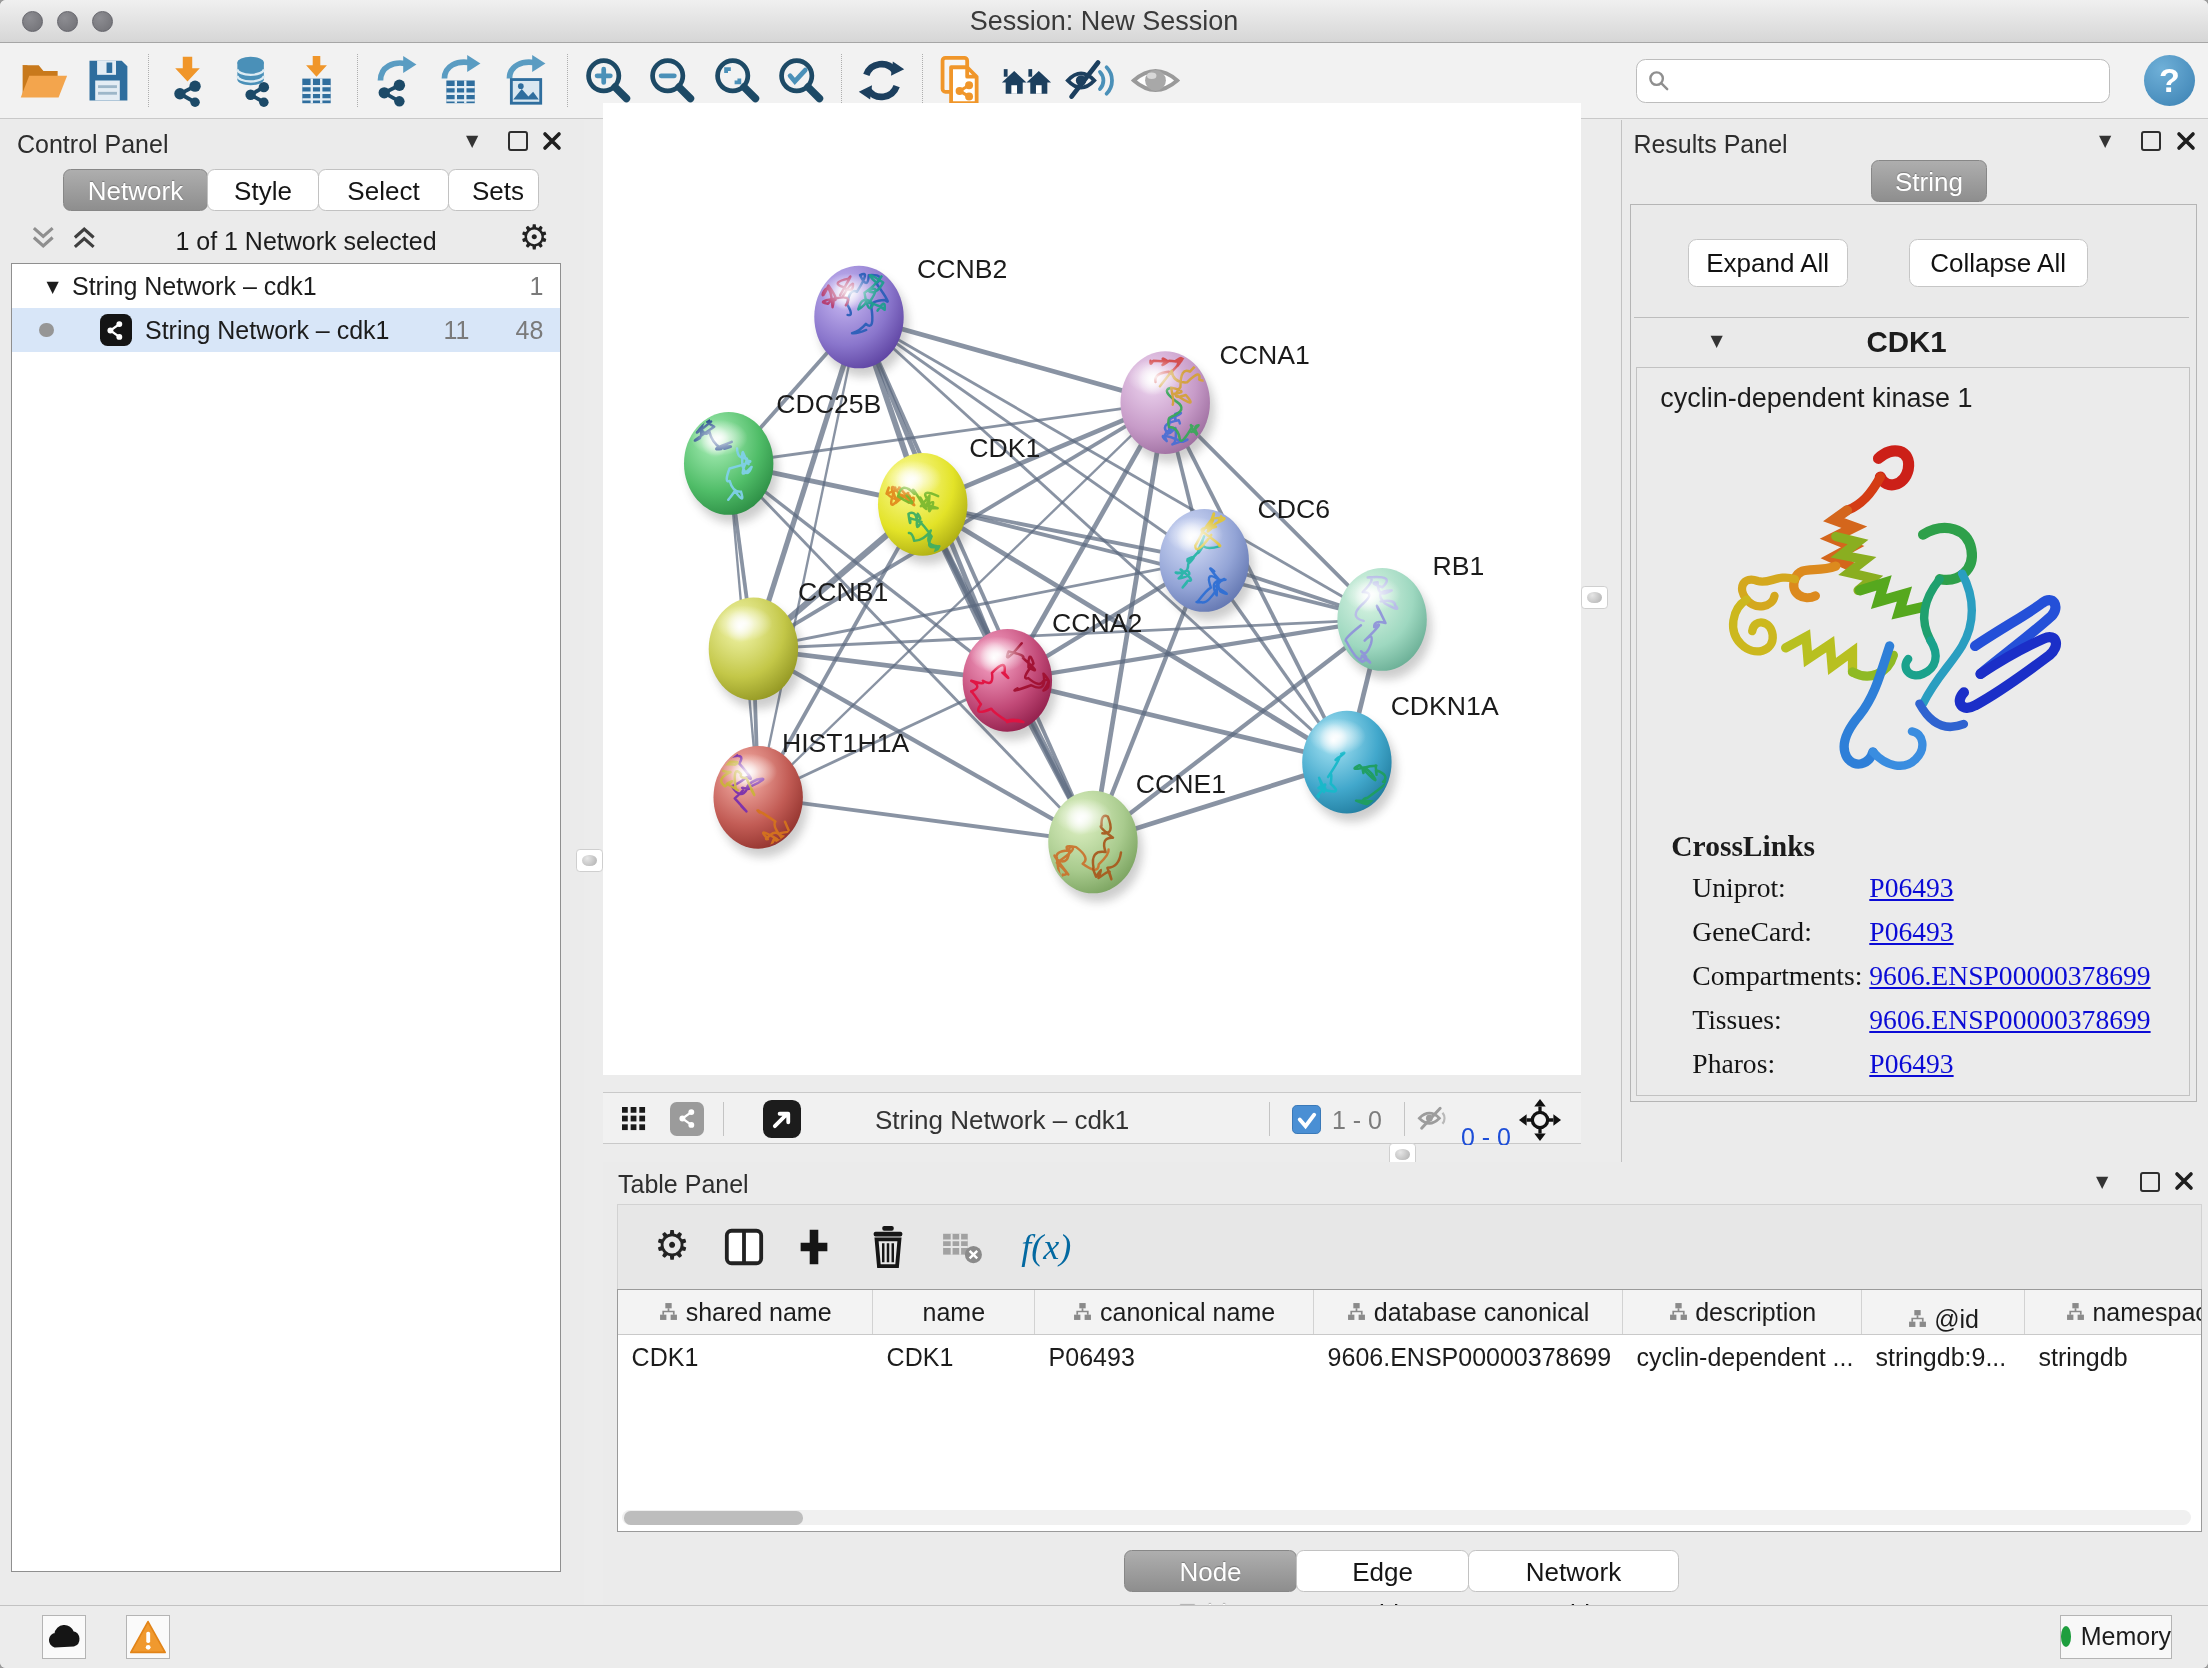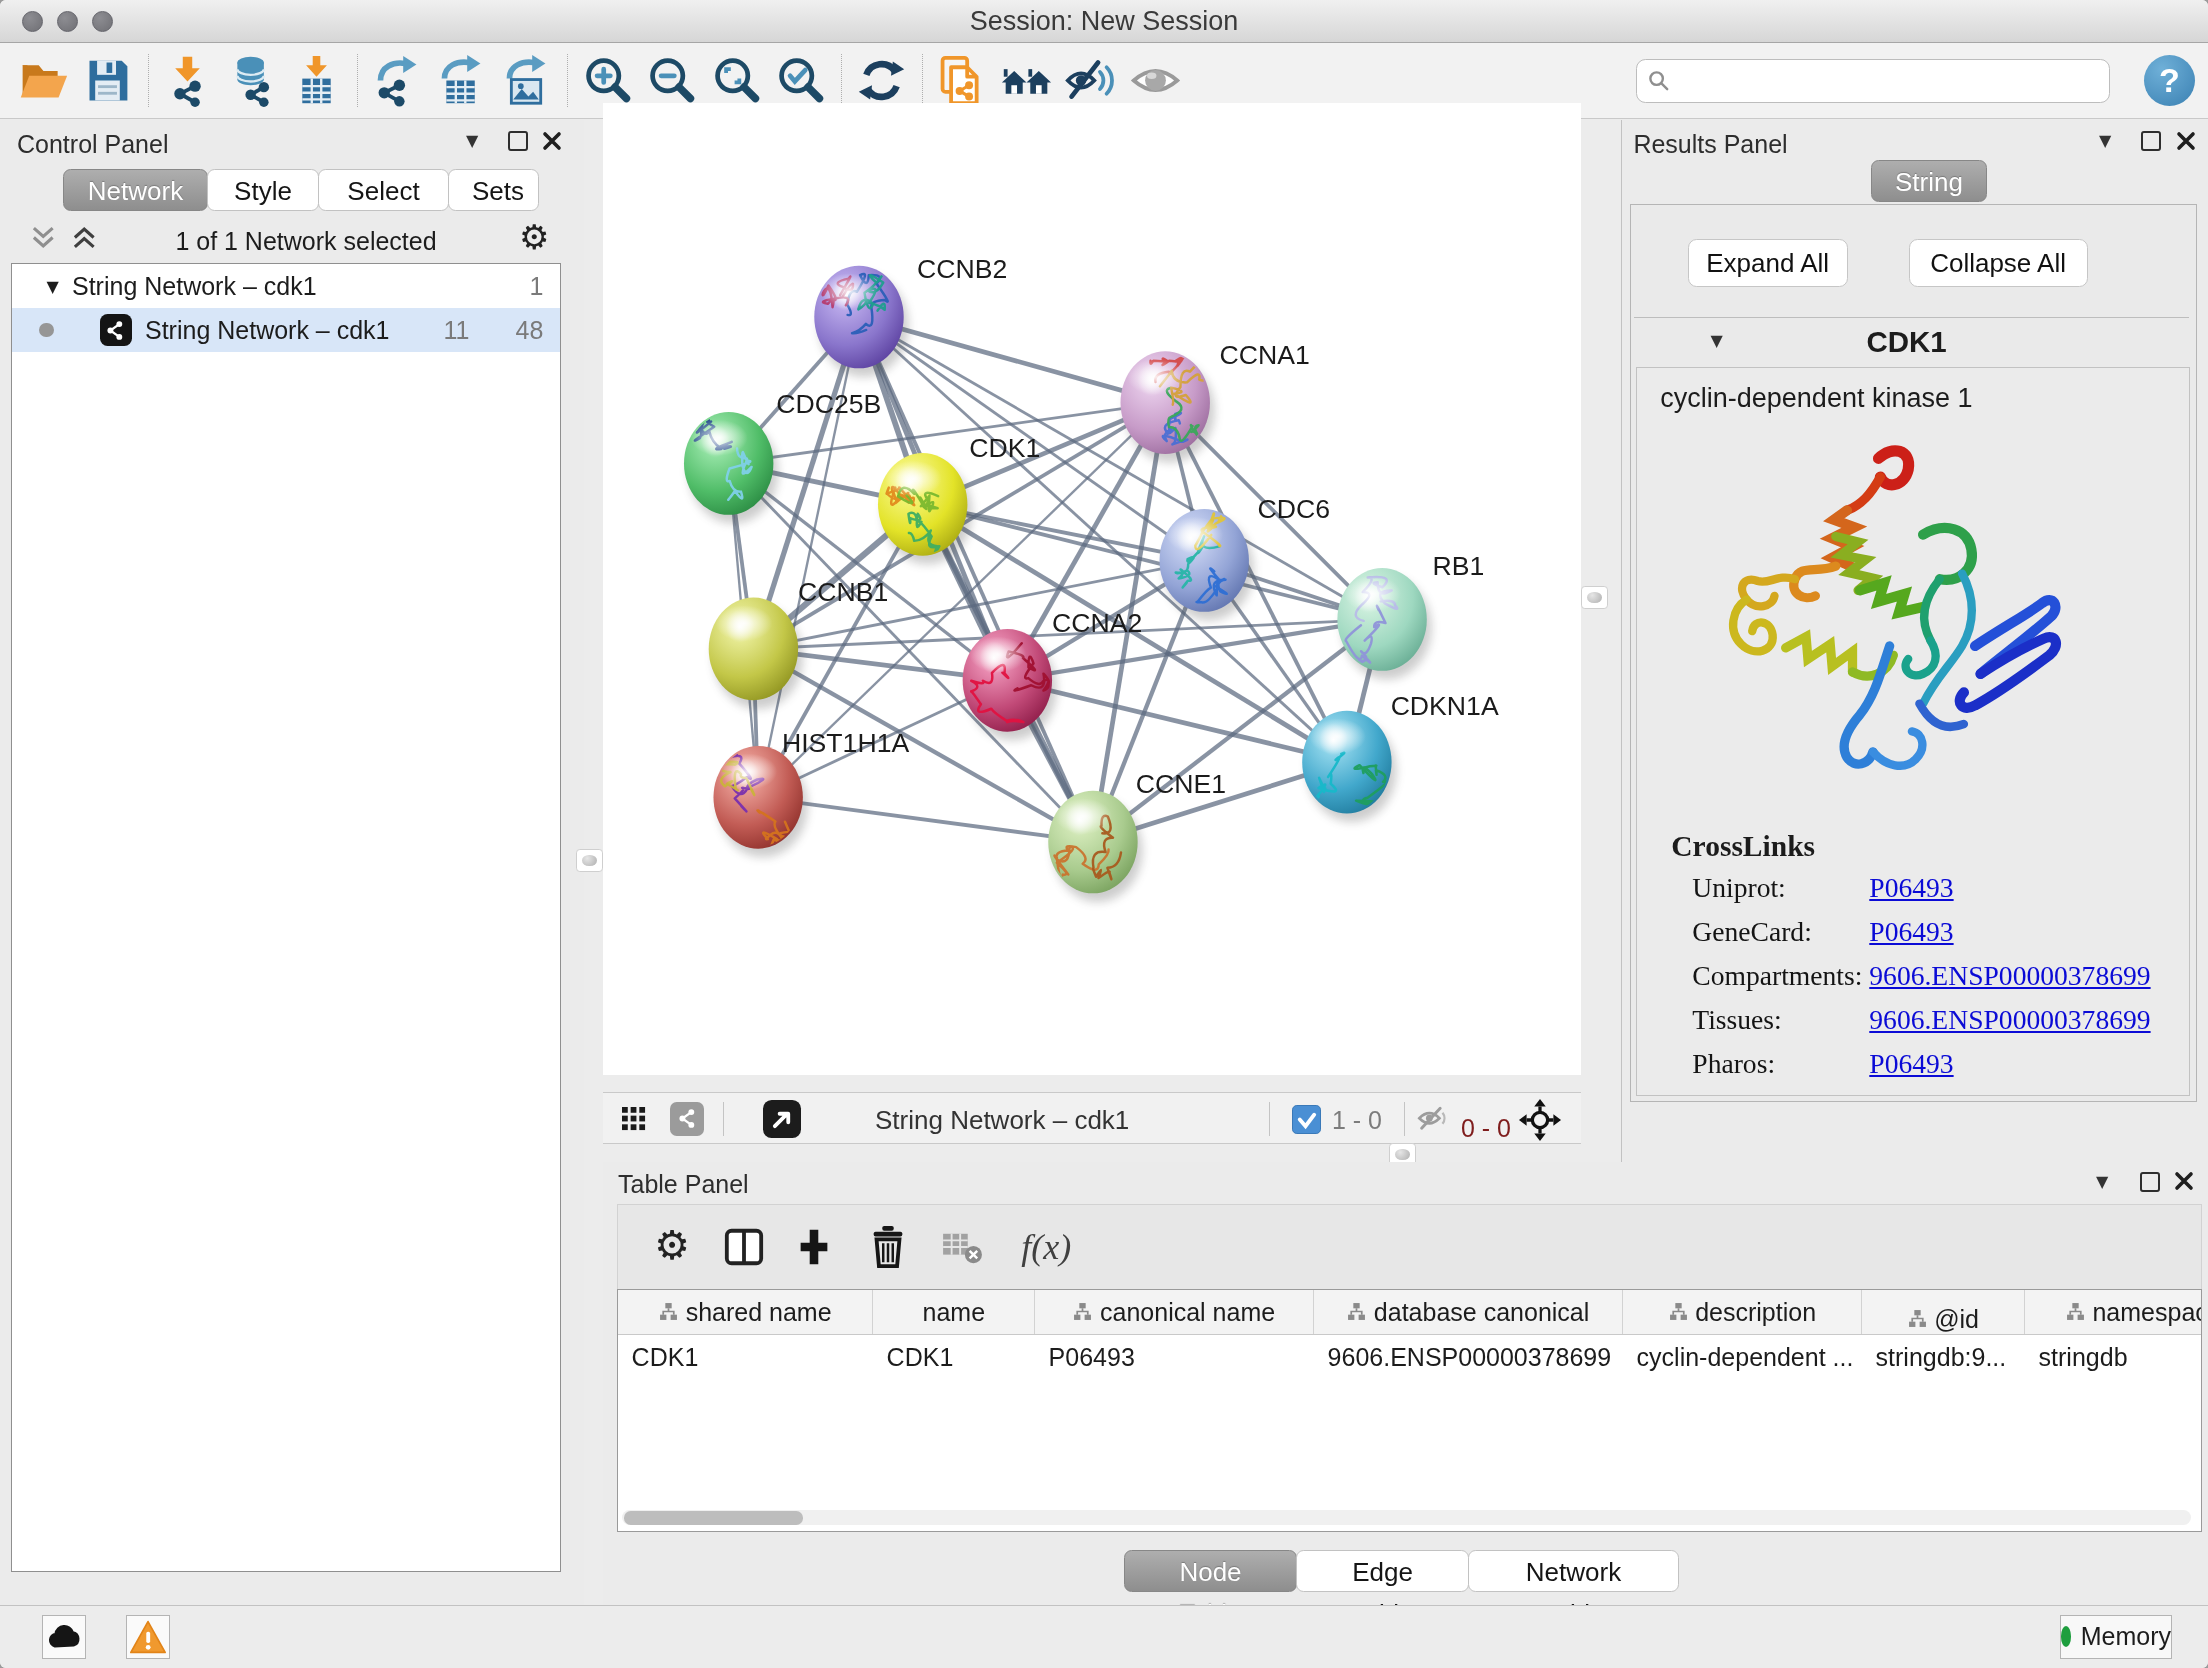--- a/index.html
+++ b/index.html
@@ -609,21 +609,21 @@
         </svg>
     </div>
     <div class="abs" style="left:729px;top:13.3px;font-size:25px;color:#7c7c7c">1 - 0</div>
     <div class="ntb-sep" style="left:801px"></div>
     <svg class="abs" style="left:814px;top:11.4px" width="34" height="28.5" viewBox="0 0 44 34">
         <path d="M3 17q13-13 26 0q-13 13-26 0z" stroke="#9c9c9c" stroke-width="3.4" fill="none"></path>
         <circle cx="16" cy="17" r="4.4" fill="#9c9c9c"></circle>
         <path d="M6 30L30 4" stroke="#9c9c9c" stroke-width="3.8" stroke-linecap="round"></path>
         <path d="M33 10a11 11 0 0 1 0 14" stroke="#b9b9b9" stroke-width="3" fill="none"></path>
       </svg>
-    <div class="abs" style="left:858px;top:21px;font-size:25px;color:#7f1d1d">0 - 0</div>
+    <div class="abs" style="left:858px;top:30px;font-size:25px;color:#1d4ed8">0 - 0</div>
     <svg class="abs" style="left:915px;top:4.8px" width="44" height="44" viewBox="0 0 46 46">
         <circle cx="23" cy="23" r="8" stroke="#111" stroke-width="3.4" fill="none"></circle>
         <path d="M23 1l6 8H17zM45 23l-8 6V17zM23 45l-6-8h12zM1 23l8-6v12z" fill="#111"></path>
         <path d="M23 9v6M23 31v6M9 23h6M31 23h6" stroke="#111" stroke-width="3.4"></path>
       </svg>
   </div>
 
   <div id="h-split" class="abs">
     <div class="handle" style="left:786px;top:-1.9px">
         <div class="hdot"></div>
@@ -728,21 +728,21 @@
           <path d="M17 20v20M22 20v20M27 20v20" stroke="#161616" stroke-width="2.6"></path>
         </svg>
       <svg class="abs" style="left:323px;top:25px" width="44" height="36" viewBox="0 0 46 38">
           <rect x="2" y="4" width="26" height="22" fill="#a2a2a2"></rect>
           <g stroke="#e6e6e6" stroke-width="2">
             <path d="M2 11h26M2 18h26M11 4v22M20 4v22"></path>
           </g>
           <circle cx="34" cy="26" r="9" fill="#8a8a8a"></circle>
           <path d="M30 22l8 8M38 22l-8 8" stroke="#fff" stroke-width="2.6"></path>
         </svg>
-      <div class="abs serif" style="left:403px;top:21px;font-size:36px;font-style:italic;color:#404040">f(x)</div>
+      <div class="abs serif" style="left:403px;top:21px;font-size:36px;font-style:italic;color:#0369a1">f(x)</div>
     </div>
 
     <div id="tp-table">
       <div id="tbl-head">
           <div class="thc" style="width: 255px;">
             <span><svg width="19" height="19" viewBox="0 0 18 18">
                 <rect x="6" y="1" width="6" height="5" fill="#8a8a8a"></rect>
                 <rect x="1" y="12" width="6" height="5" fill="#8a8a8a"></rect>
                 <rect x="11" y="12" width="6" height="5" fill="#8a8a8a"></rect>
                 <path d="M9 6v3M9 9H4v3M9 9h5v3" stroke="#8a8a8a" stroke-width="1.6" fill="none"></path>

